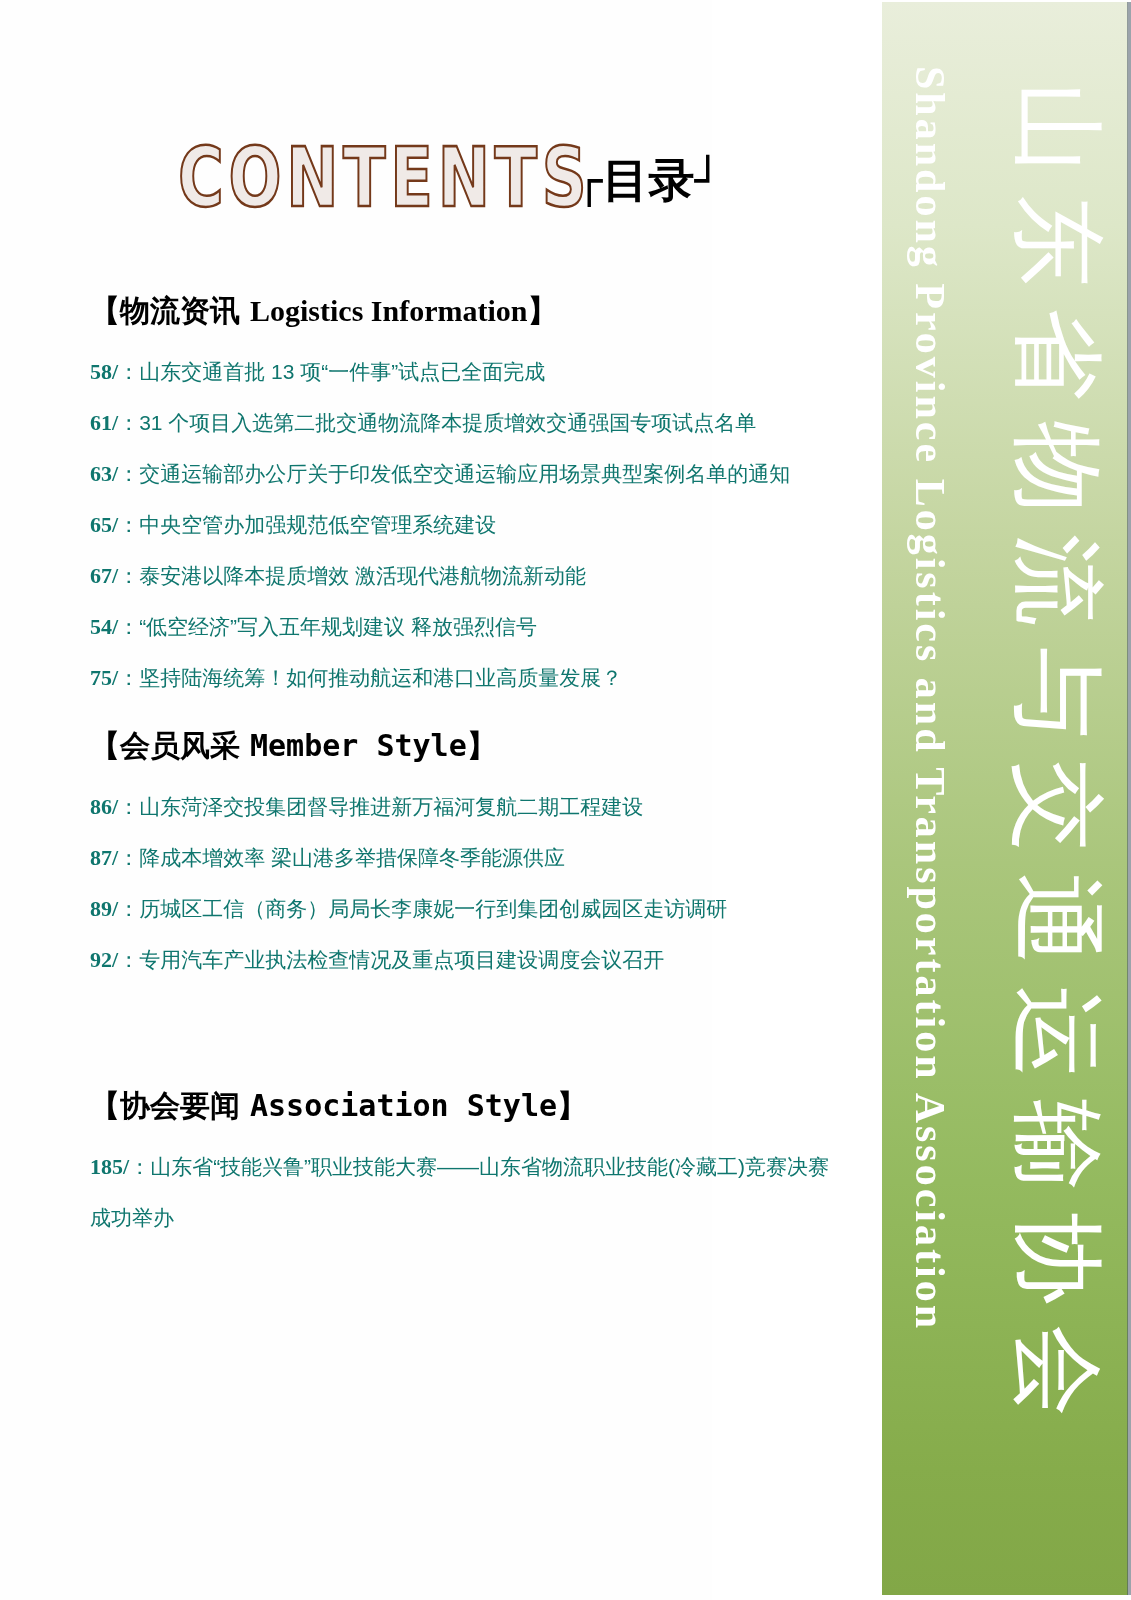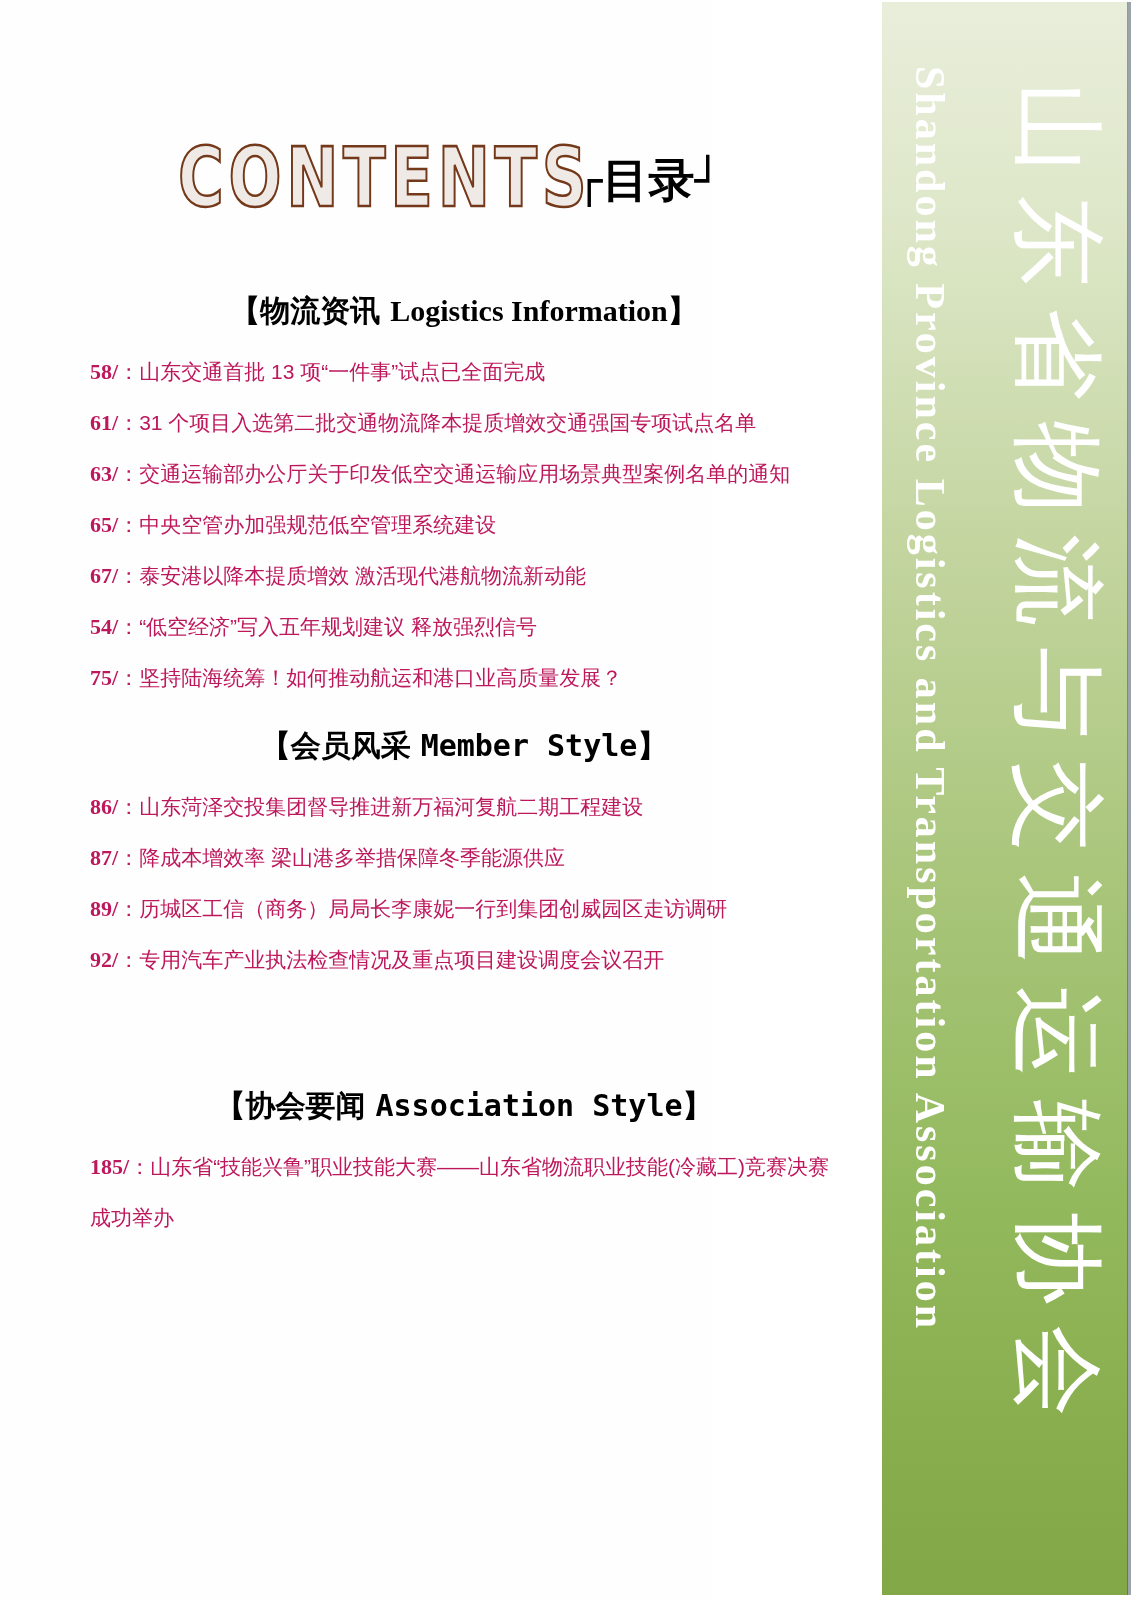--- a/index.html
+++ b/index.html
@@ -35,29 +35,29 @@
   }
   .mulu .br { font-weight:bold; font-size:44px; }
 
   .sec { position:absolute; left:90px; width:748px; }
   .sec-0 { top:293px; }
   .sec-1 { top:728px; }
   .sec-2 { top:1088px; }
 
   .sec-heading {
     font-size:30px; line-height:36px; font-weight:bold;
-    margin-bottom:17px; white-space:nowrap; color:#000;text-align:center;
+    margin-bottom:17px; white-space:nowrap; color:#000;
   }
   .sec-heading .zh { font-family:"DejaVu Serif", serif; }
   .sec-heading .en { margin-left:10px; }
   .sec-0 .sec-heading .en { font-family:"Liberation Serif", serif; }
   .sec-1 .sec-heading .en, .sec-2 .sec-heading .en { font-family:"DejaVu Sans Mono", monospace; }
   .sec-heading .br { font-family:"DejaVu Serif", serif; }
 
-  .entry { font-size:21px; line-height:51px; color:#be185d; }
+  .entry { font-size:21px; line-height:51px; color:#0f766e; }
   .entry .num {
     font-family:"Liberation Serif", serif;
     font-weight:bold; font-size:22px;
   }
   .entry .colon { font-family:"Liberation Sans", sans-serif; }
   .entry .title { font-family:"Liberation Sans", sans-serif; }
 
   
   .sidebar {
     position:absolute; left:882px; top:2px; width:246px; height:1593px;

